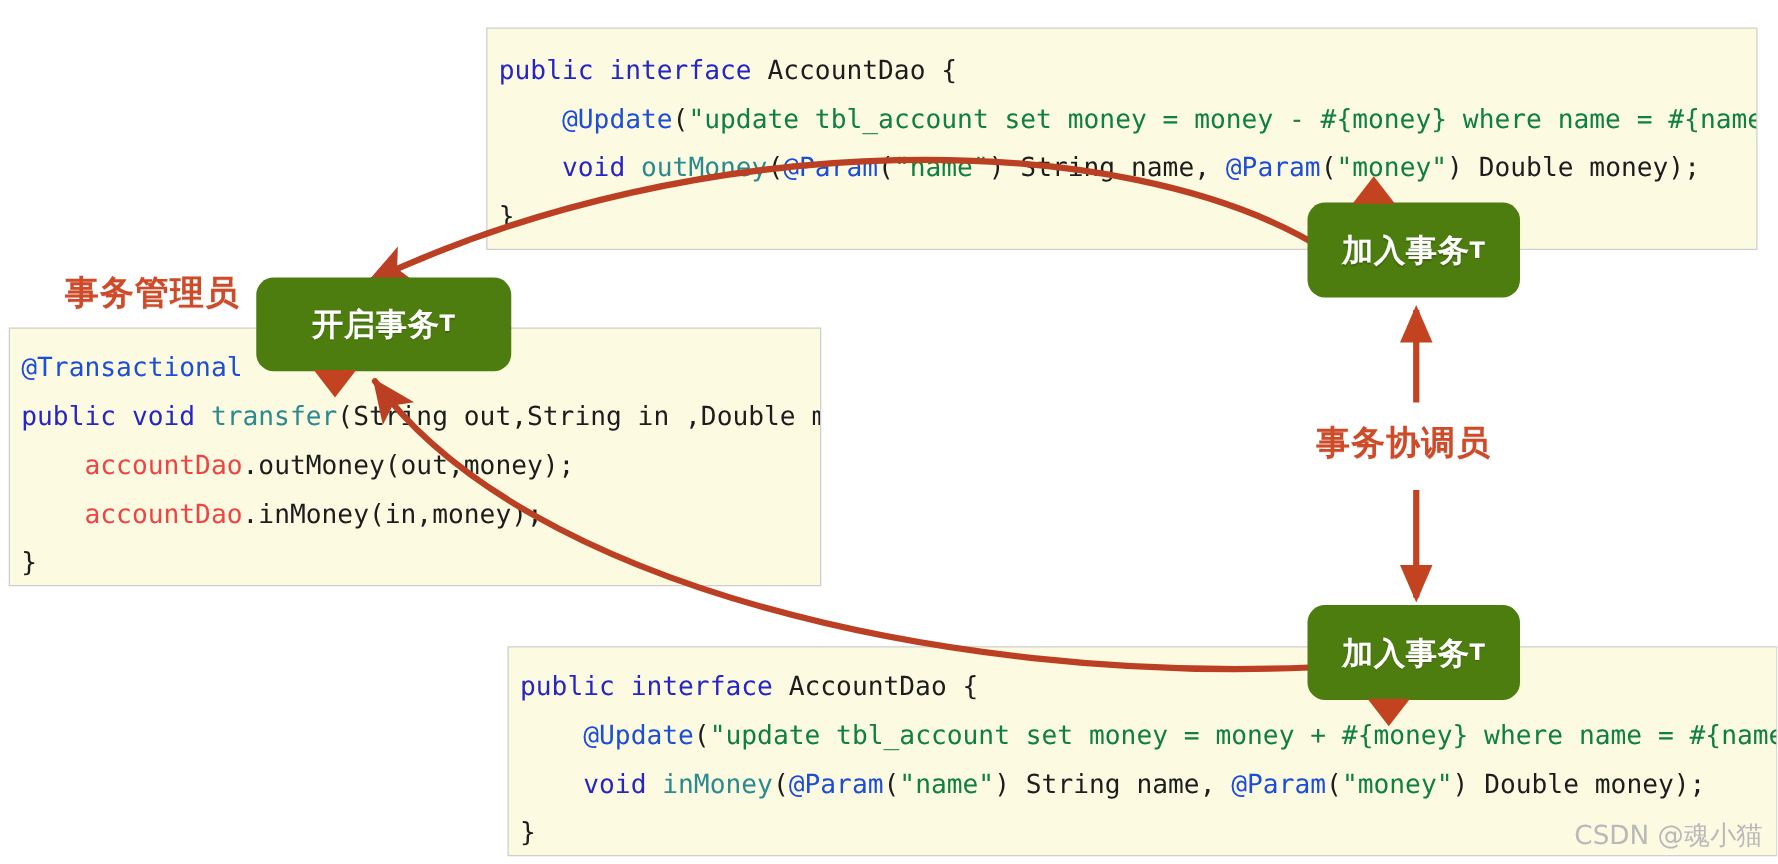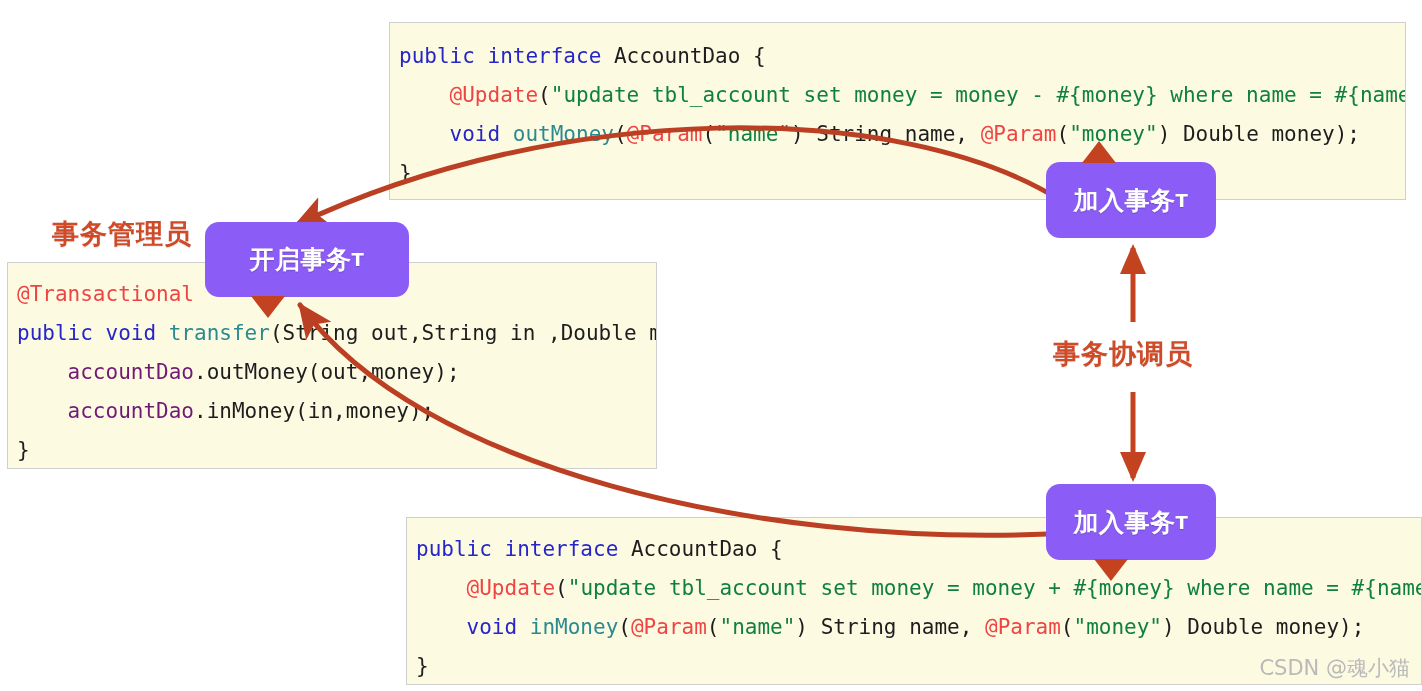--- a/index.html
+++ b/index.html
@@ -26,33 +26,33 @@
     font-size: 21px;
     line-height: 39px;
     color: #1a1a1a;
     white-space: pre;
     overflow: hidden;
   }
   .code-line { white-space: pre; }
 
   .tok-kw      { color: #2626c8; }
   .tok-method  { color: #2a8a8f; }
-  .tok-anno    { color: #ef4444; }
+  .tok-anno    { color: #1d4ed8; }
   .tok-str     { color: #0f8040; }
-  .tok-field   { color: #701a75; }
+  .tok-field   { color: #ef4444; }
   .tok-plain   { color: #1d1d1d; }
 
   #code-top    { left: 389px; top: 22px;  width: 1017px; height: 178px; padding: 14px 0 0 9px; }
   #code-left   { left: 7px;   top: 262px; width: 650px;  height: 207px; padding: 12px 0 0 9px; }
   #code-bottom { left: 406px; top: 517px; width: 1016px; height: 168px; padding: 12px 0 0 9px; }
 
   
   .badge {
     position: absolute;
-    background: #8b5cf6;
+    background: #4d7c0f;
     color: #ffffff;
     border-radius: 14px;
     font-size: 25px;
     font-weight: 700;
     letter-spacing: 0.5px;
     display: flex;
     align-items: center;
     justify-content: center;
     text-shadow: 0 1px 1px rgba(0,0,0,.18);
     z-index: 20;

